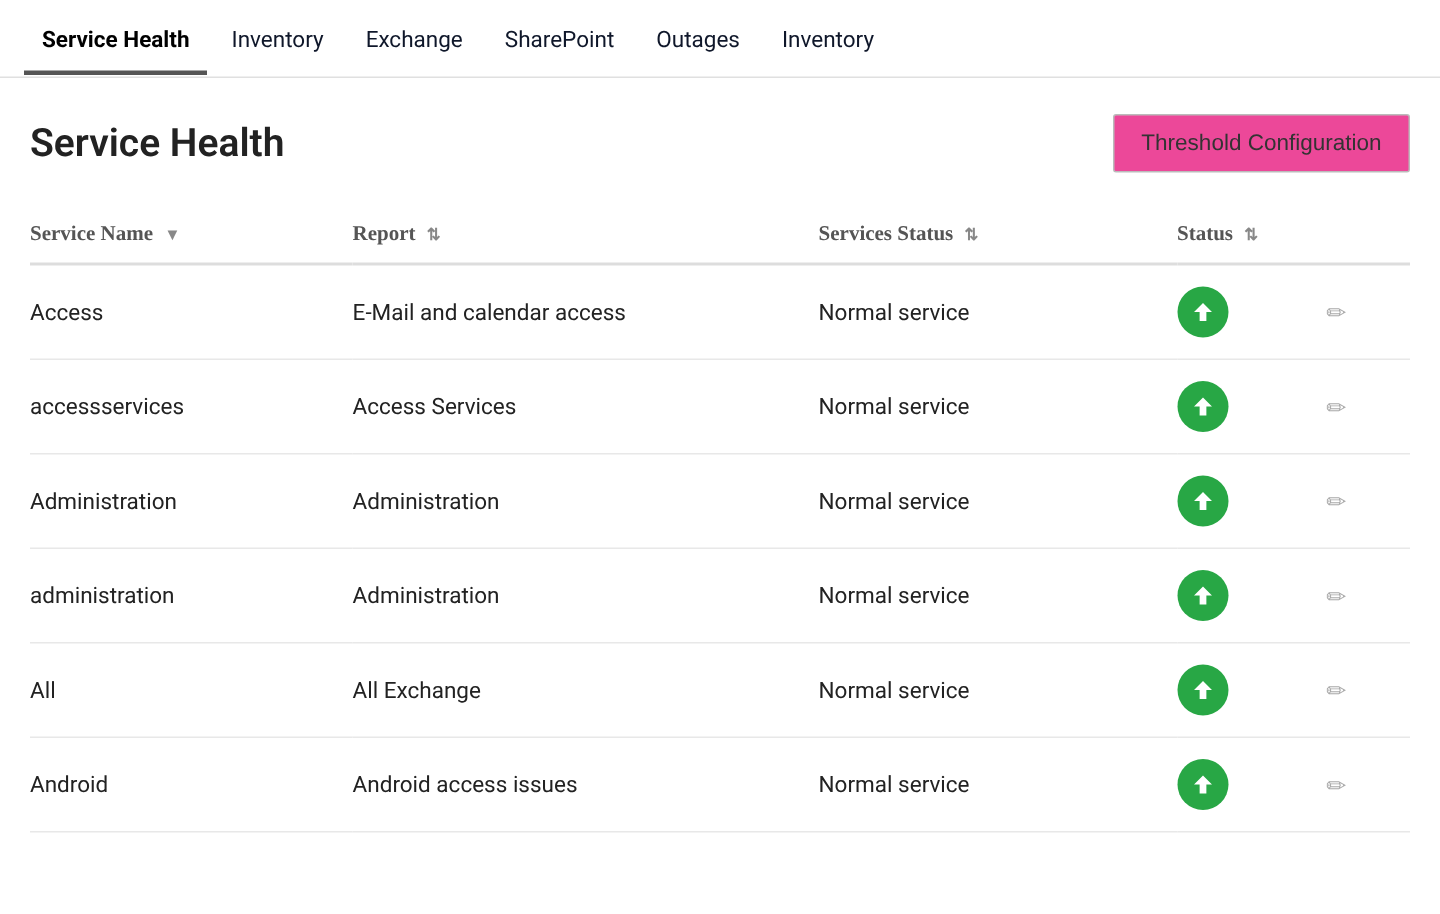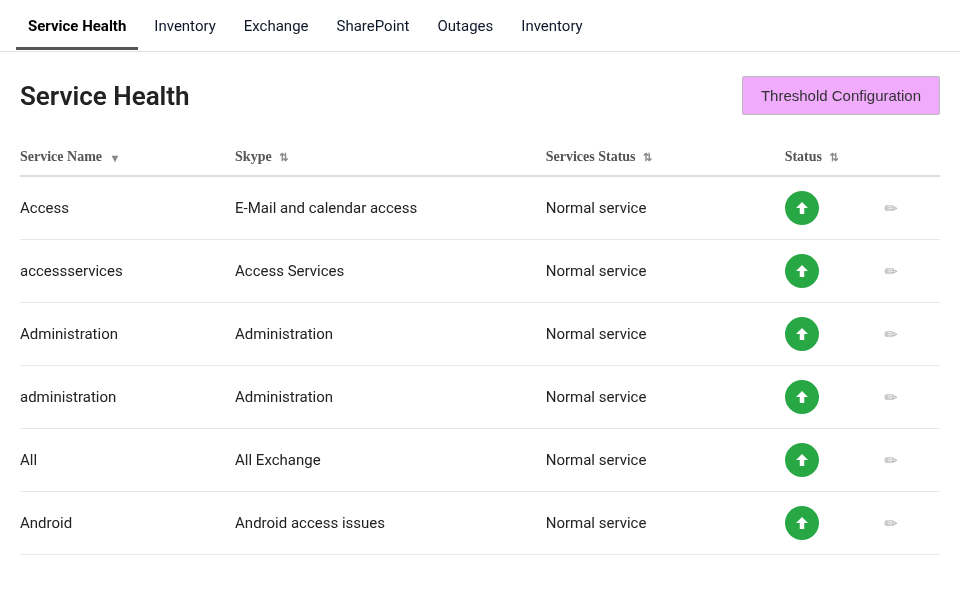--- a/index.html
+++ b/index.html
@@ -56,21 +56,21 @@
     .page-title {
       font-size: 26px;
       font-weight: 600;
       color: #222;
     }
     .threshold-btn {
       padding: 10px 18px;
       font-size: 15px;
       font-weight: 500;
       border: 1.5px solid #bbb;
-      background: #f0abfc;
+      background: #ec4899;
       color: #333;
       cursor: pointer;
       border-radius: 2px;
     }
 
     
     .data-table {
       width: 100%;
       border-collapse: collapse;
     }
@@ -155,21 +155,21 @@
   </div>
 
   <table class="data-table">
     <thead>
       <tr>
         <th class="col-service-name">
           <span>Service Name</span>
           <span class="sort-icon">▼</span>
         </th>
         <th class="col-group">
-          <span>Skype</span>
+          <span>Report</span>
           <span class="sort-icon">⇅</span>
         </th>
         <th class="col-service-status">
           <span>Services Status</span>
           <span class="sort-icon">⇅</span>
         </th>
         <th class="col-status">
           <span>Status</span>
           <span class="sort-icon">⇅</span>
         </th>

